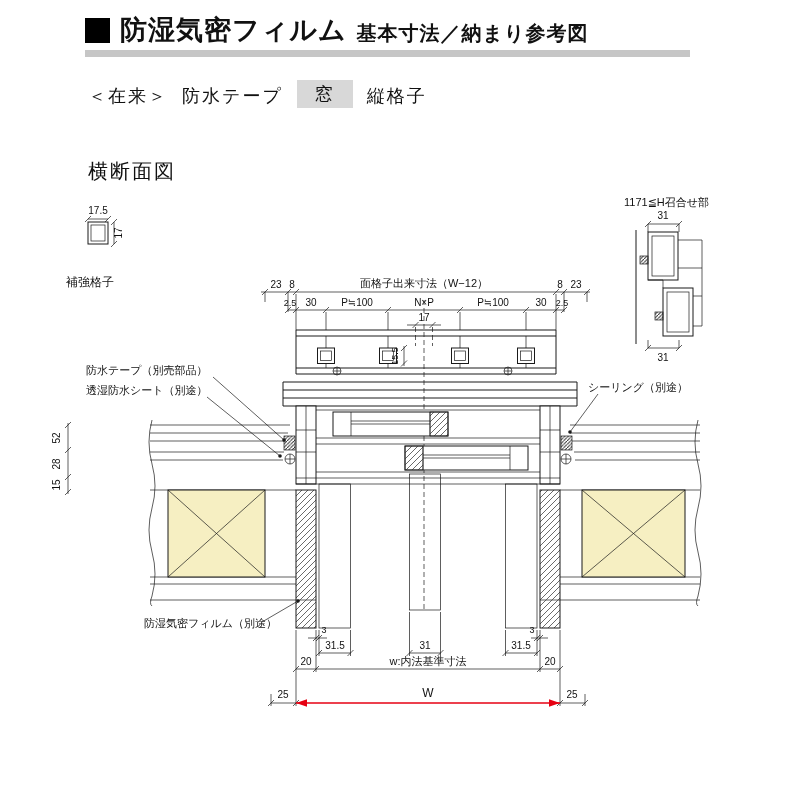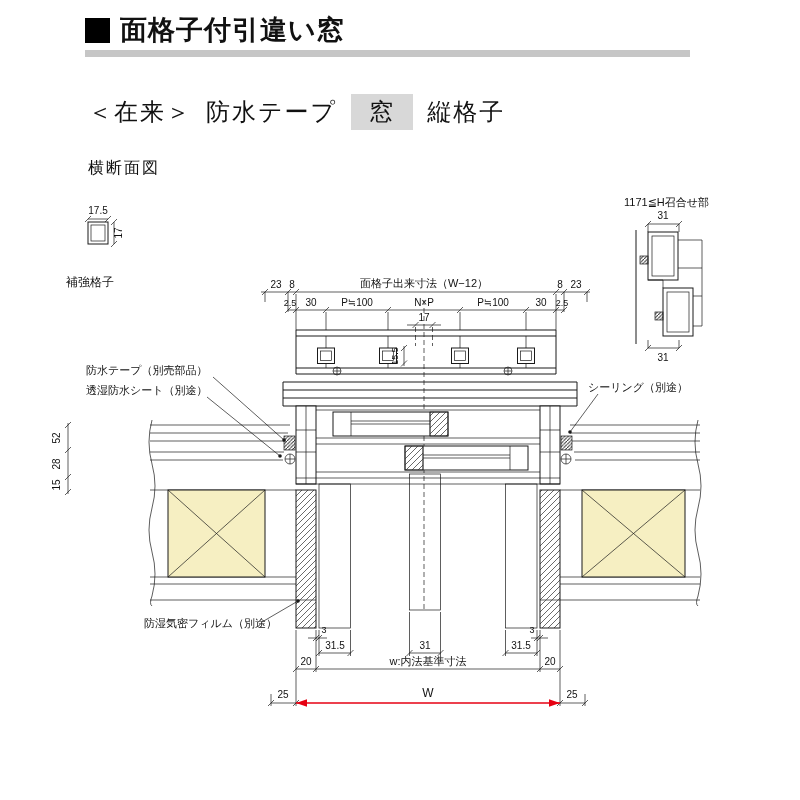--- a/index.html
+++ b/index.html
@@ -3,44 +3,45 @@
 <meta charset="utf-8">
 <style>
   *{margin:0;padding:0;box-sizing:border-box}
   html,body{width:800px;height:800px;background:#fff;font-family:"Liberation Sans","DejaVu Sans",sans-serif;color:#111;overflow:hidden}
   .page{position:relative;width:800px;height:800px;background:#fff}
   .title-row{position:absolute;left:85px;top:12px;display:flex;align-items:center}
   .bullet{display:inline-block;width:25px;height:25px;background:#000;margin-right:10px}
   .title{font-size:27px;font-weight:bold;letter-spacing:1px}
   .subtitle{font-size:20px;font-weight:bold;margin-left:10px;padding-top:6px;letter-spacing:1px}
   .rule{position:absolute;left:85px;top:50px;width:605px;height:7px}
-  .spec-row{position:absolute;left:88px;top:94px;font-size:24px;display:flex;align-items:center}
+  .spec-row{position:absolute;left:88px;top:80px;font-size:18px;display:flex;align-items:flex-end}
   .spec-row .sp{margin-right:14px;letter-spacing:2px}
   .hl{padding:2px 18px;margin-right:14px;letter-spacing:2px}
-  .section-title{position:absolute;left:88px;top:158px;font-size:16px;letter-spacing:2px}
+  .section-title{position:absolute;left:88px;top:158px;font-size:20px;letter-spacing:2px}
   svg{position:absolute;left:0;top:0}
   svg text{font-family:"Liberation Sans","DejaVu Sans",sans-serif;fill:#111}
   .t{font-size:10px}
   .t9{font-size:9px}
   .t11{font-size:11px}
   .t12{font-size:12px}
   .mid{text-anchor:middle}
   .ln{stroke:#1a1a1a;stroke-width:1;fill:none}
   .thin{stroke:#1a1a1a;stroke-width:0.7;fill:none}
   .dash{stroke:#1a1a1a;stroke-width:0.7;fill:none;stroke-dasharray:5 3}
   .wht{fill:#fff;stroke:#1a1a1a;stroke-width:1}
 </style>
 </head>
 <body>
 
 <div class="page">
 
   <div class="title-row">
     <span class="bullet"></span>
-    <span class="title">面格子付引違い窓</span>
+    <span class="title">防湿気密フィルム</span>
+    <span class="subtitle">基本寸法／納まり参考図</span>
   </div>
   <div class="rule" style="background: rgb(198, 198, 198);"></div>
 
   <div class="spec-row">
     <span class="sp">＜在来＞</span>
     <span class="sp">防水テープ</span>
     <span class="hl" style="background: rgb(216, 216, 216);">窓</span>
     <span class="sp">縦格子</span>
   </div>
 

